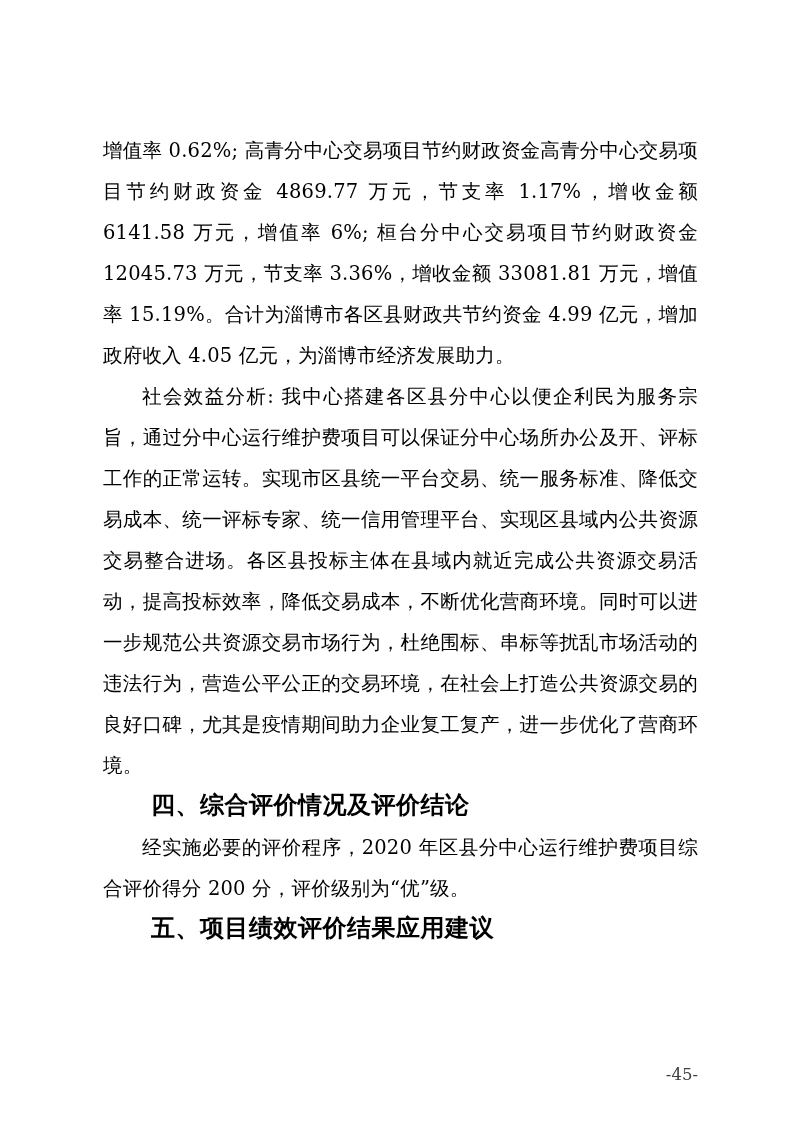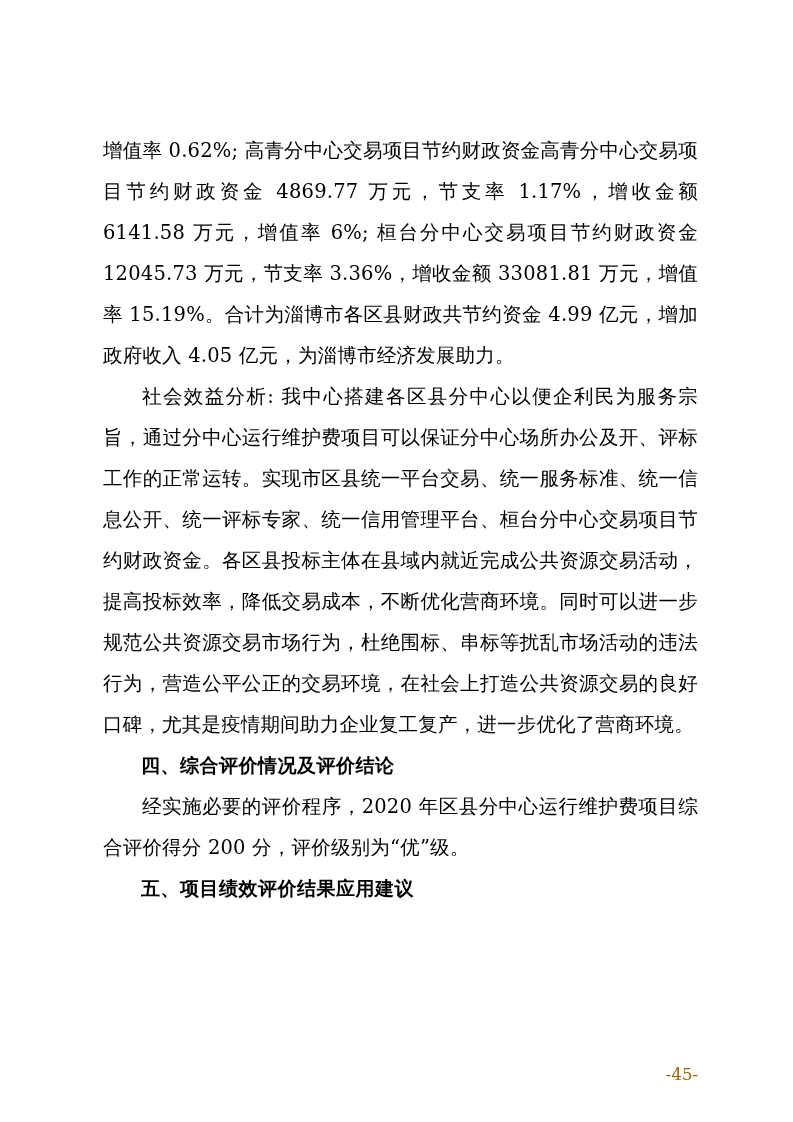--- a/index.html
+++ b/index.html
@@ -37,38 +37,38 @@
   }
   .para {
     text-indent: 2em;
   }
   .para-flush {
     text-indent: 0;
   }
   .heading {
     text-indent: 2em;
     font-weight: bold;
-    font-family: Liberation Sans, sans-serif;
-    font-size: 19px;
+    font-family: Liberation Mono, monospace;
+    font-size: 24px;
     letter-spacing: 0.5px;
   }
   .page-number {
     position: absolute;
     right: 95px;
     bottom: 38px;
     font-size: 16.5px;
     font-family: "DejaVu Serif", "Liberation Serif", serif;
-    color: #a16207;
+    color: #404040;
   }
 </style>
 </head>
 <body>
 
 <div class="page">
   <div class="doc-body">
     <p class="para para-flush">增值率 0.62%; 高青分中心交易项目节约财政资金高青分中心交易项目节约财政资金 4869.77 万元，节支率 1.17%，增收金额 6141.58 万元，增值率 6%; 桓台分中心交易项目节约财政资金 12045.73 万元，节支率 3.36%，增收金额 33081.81 万元，增值率 15.19%。合计为淄博市各区县财政共节约资金 4.99 亿元，增加政府收入 4.05 亿元，为淄博市经济发展助力。</p>
-    <p class="para">社会效益分析: 我中心搭建各区县分中心以便企利民为服务宗旨，通过分中心运行维护费项目可以保证分中心场所办公及开、评标工作的正常运转。实现市区县统一平台交易、统一服务标准、统一信息公开、统一评标专家、统一信用管理平台、桓台分中心交易项目节约财政资金。各区县投标主体在县域内就近完成公共资源交易活动，提高投标效率，降低交易成本，不断优化营商环境。同时可以进一步规范公共资源交易市场行为，杜绝围标、串标等扰乱市场活动的违法行为，营造公平公正的交易环境，在社会上打造公共资源交易的良好口碑，尤其是疫情期间助力企业复工复产，进一步优化了营商环境。</p>
+    <p class="para">社会效益分析: 我中心搭建各区县分中心以便企利民为服务宗旨，通过分中心运行维护费项目可以保证分中心场所办公及开、评标工作的正常运转。实现市区县统一平台交易、统一服务标准、降低交易成本、统一评标专家、统一信用管理平台、实现区县域内公共资源交易整合进场。各区县投标主体在县域内就近完成公共资源交易活动，提高投标效率，降低交易成本，不断优化营商环境。同时可以进一步规范公共资源交易市场行为，杜绝围标、串标等扰乱市场活动的违法行为，营造公平公正的交易环境，在社会上打造公共资源交易的良好口碑，尤其是疫情期间助力企业复工复产，进一步优化了营商环境。</p>
     <p class="heading">四、综合评价情况及评价结论</p>
     <p class="para">经实施必要的评价程序，2020 年区县分中心运行维护费项目综合评价得分 200 分，评价级别为“优”级。</p>
     <p class="heading">五、项目绩效评价结果应用建议</p>
   </div>
   <div class="page-number">-45-</div>
 </div>
 
 </body></html>

